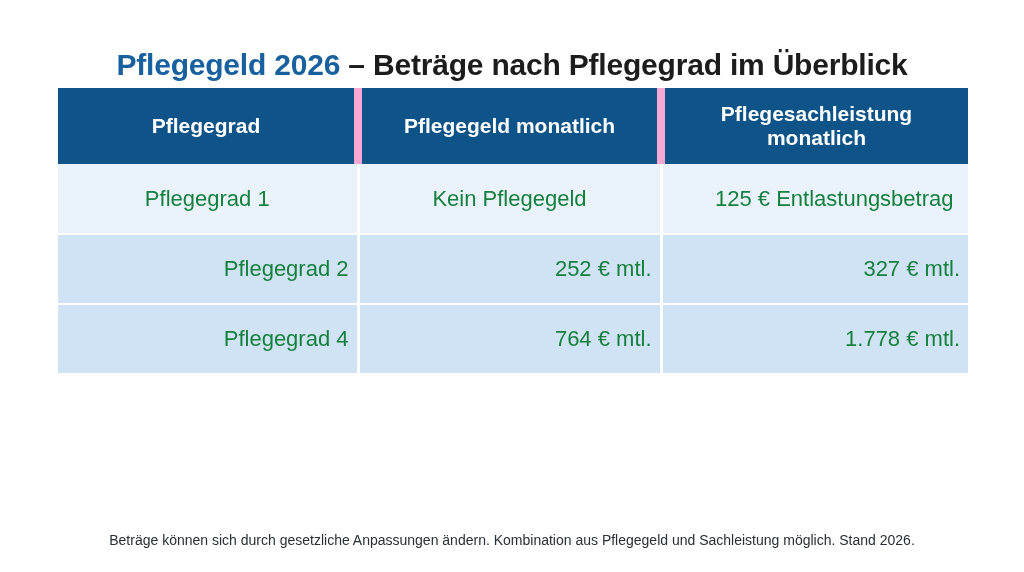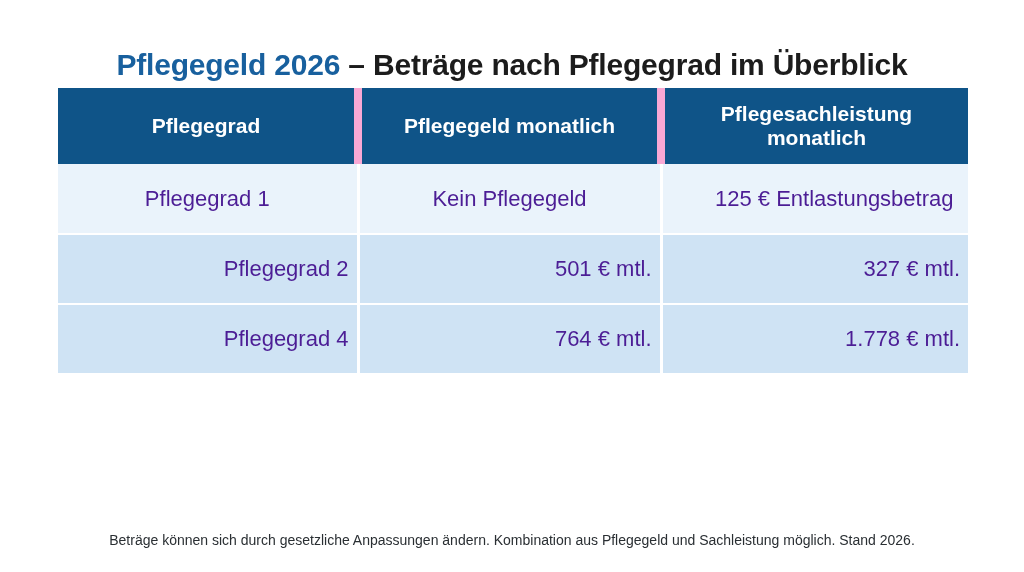--- a/index.html
+++ b/index.html
@@ -57,21 +57,21 @@
     height: 72px;
     box-sizing: border-box;
     border-right: 8px solid #f9a8d4;
     line-height: 1.15;
   }
   table.care-table thead th:last-child {
     border-right: none;
   }
   table.care-table tbody td {
     font-size: 22px;
-    color: #4c1d95;
+    color: #15803d;
     text-align: center;
     height: 70px;
     padding: 6px 8px;
     box-sizing: border-box;
     border-right: 3px solid #ffffff;
     border-bottom: 2px solid #ffffff;
     white-space: nowrap;
   }
   table.care-table tbody td:last-child {
     border-right: none;
@@ -117,21 +117,21 @@
       </tr>
     </thead>
     <tbody>
       <tr class="row-light">
         <td>Pflegegrad 1</td>
         <td>Kein Pflegegeld</td>
         <td>125 € Entlastungsbetrag</td>
       </tr>
       <tr class="row-dark">
         <td>Pflegegrad 2</td>
-        <td>501 € mtl.</td>
+        <td>252 € mtl.</td>
         <td>327 € mtl.</td>
       </tr>
       <tr class="row-dark">
         <td>Pflegegrad 4</td>
         <td>764 € mtl.</td>
         <td>1.778 € mtl.</td>
       </tr>
     </tbody>
   </table>
 

